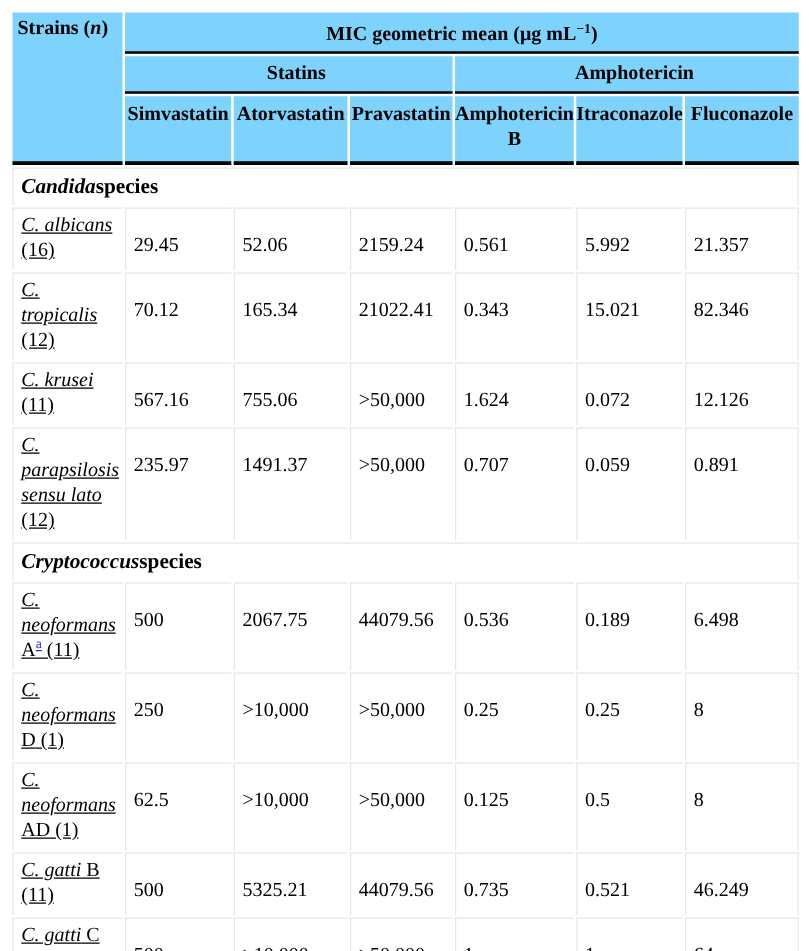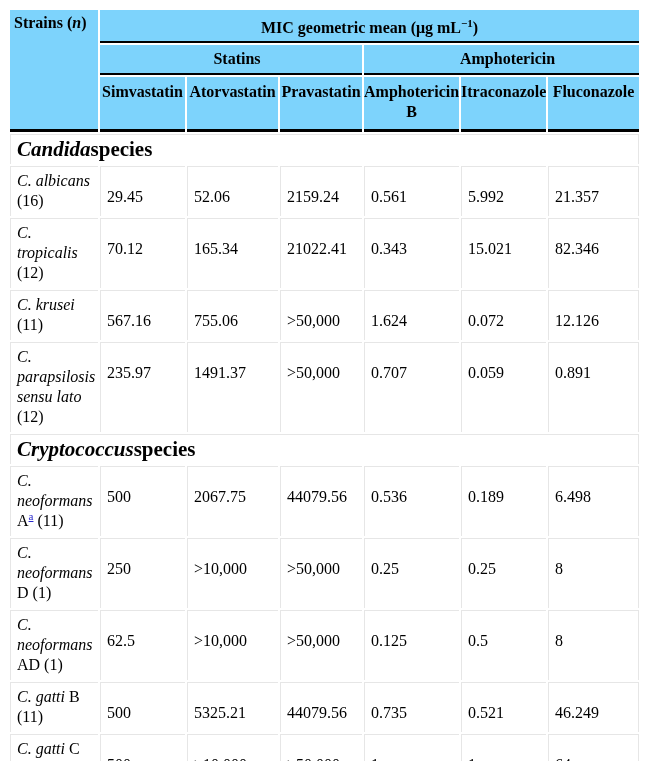--- a/index.html
+++ b/index.html
@@ -58,24 +58,24 @@
     line-height:20px;
     border-top:1px solid #e6e6e6;
     border-left:1px solid #e6e6e6;
     background:#fff;
   }
   tbody td:last-child { border-right:1px solid #e6e6e6; }
   tbody tr:last-child td { border-bottom:1px solid #e6e6e6; }
 
   td.section-td {
     font-weight:bold;
-    font-size:21px;
+    font-size:17px;
     padding:4px 6px 5px 6px;
   }
-  td.strain-td { padding:4px 5px 5px 6px; }
+  td.strain-td { padding:4px 5px 5px 6px;text-decoration:underline; }
   td.value-td  { padding:20px 4px 5px 6px; }
 
   i.sci { font-style:italic; }
   sup.fn { font-size:11px; line-height:0; }
   a.fn-link { color:#2626cc; text-decoration:underline; cursor:pointer; }
 </style>
 </head>
 <body>
 
 <div class="page">

